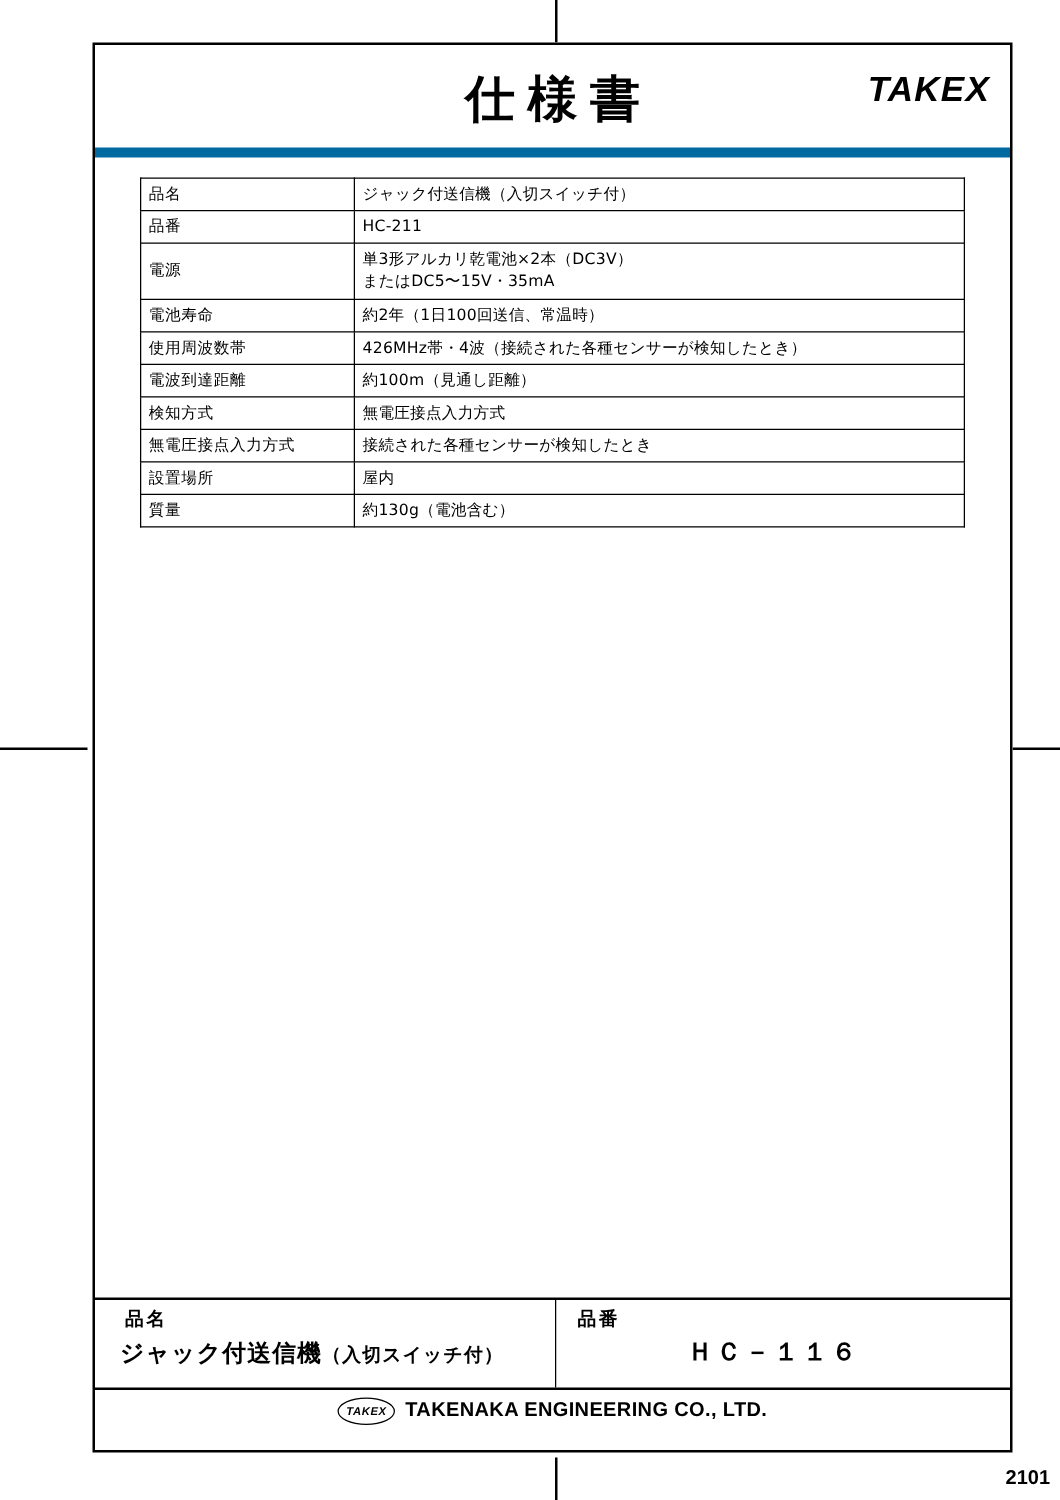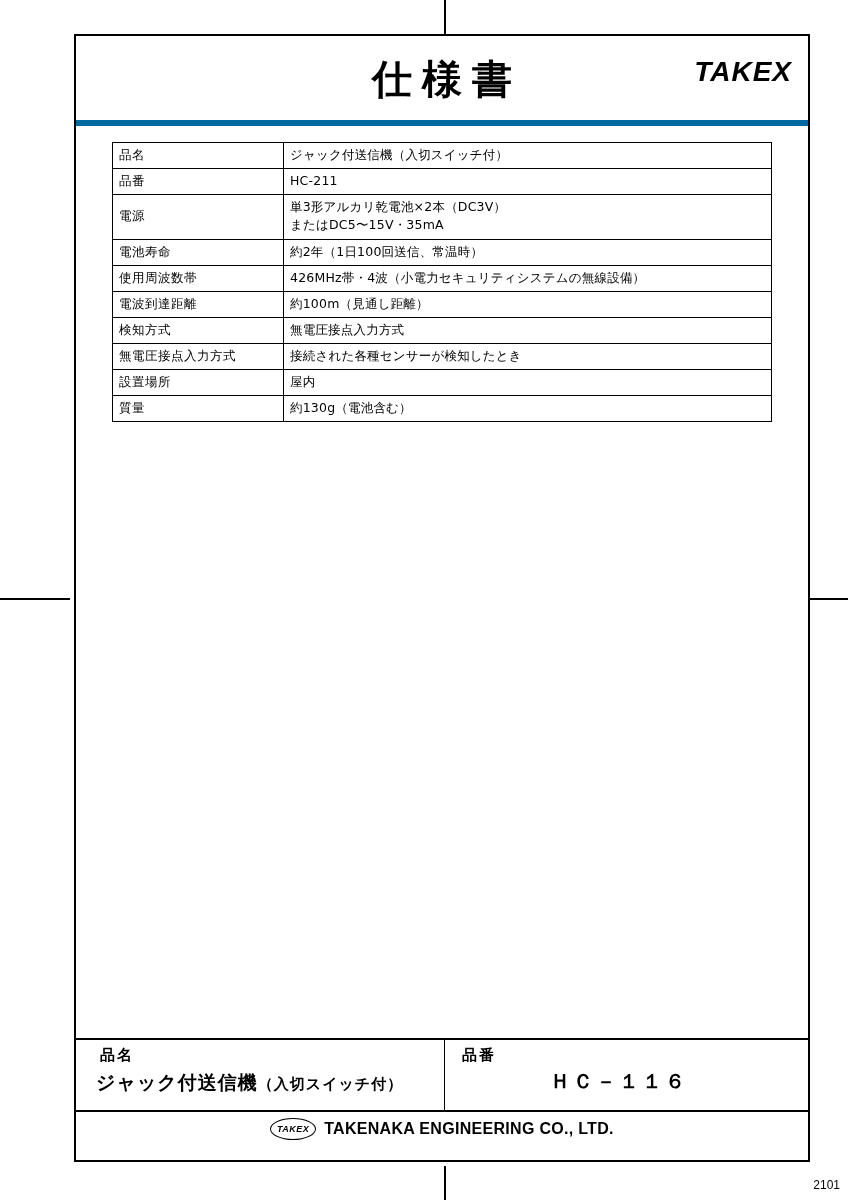--- a/index.html
+++ b/index.html
@@ -34,21 +34,21 @@
     height: 1128px;
     border: 2px solid #000;
     box-sizing: border-box;
     background: #fff;
   }
 
   
   .header {
     position: relative;
     height: 90px;
-    border-bottom: 6px solid #0369a1;
+    border-bottom: 8px solid #0369a1;
     box-sizing: border-box;
   }
   .doc-title {
     position: absolute;
     left: 0; right: 0;
     top: 16px;
     text-align: center;
     font-family: "DejaVu Sans", sans-serif;
     font-size: 40px;
     font-weight: 700;
@@ -186,23 +186,24 @@
     font-family: "Liberation Sans", sans-serif;
     font-size: 16px;
     font-weight: 700;
     letter-spacing: 0.3px;
   }
 
   .page-code {
     position: absolute;
     right: 8px;
     bottom: 8px;
-    font-size: 12px;
+    font-size: 16px;
     font-family: "Liberation Sans", sans-serif;
     color: #000;
+    font-weight: bold;
   }
 </style>
 </head>
 <body>
 
 <div class="crop-mark crop-top"></div>
 <div class="crop-mark crop-bottom"></div>
 <div class="crop-mark crop-left"></div>
 <div class="crop-mark crop-right"></div>
 
@@ -230,21 +231,21 @@
             <span>単3形アルカリ乾電池×2本（DC3V）</span><br>
             <span>またはDC5〜15V・35mA</span>
           </td>
         </tr>
         <tr>
           <td class="label">電池寿命</td>
           <td class="value">約2年（1日100回送信、常温時）</td>
         </tr>
         <tr>
           <td class="label">使用周波数帯</td>
-          <td class="value">426MHz帯・4波（小電力セキュリティシステムの無線設備）</td>
+          <td class="value">426MHz帯・4波（接続された各種センサーが検知したとき）</td>
         </tr>
         <tr>
           <td class="label">電波到達距離</td>
           <td class="value">約100m（見通し距離）</td>
         </tr>
         <tr>
           <td class="label">検知方式</td>
           <td class="value">無電圧接点入力方式</td>
         </tr>
         <tr>

